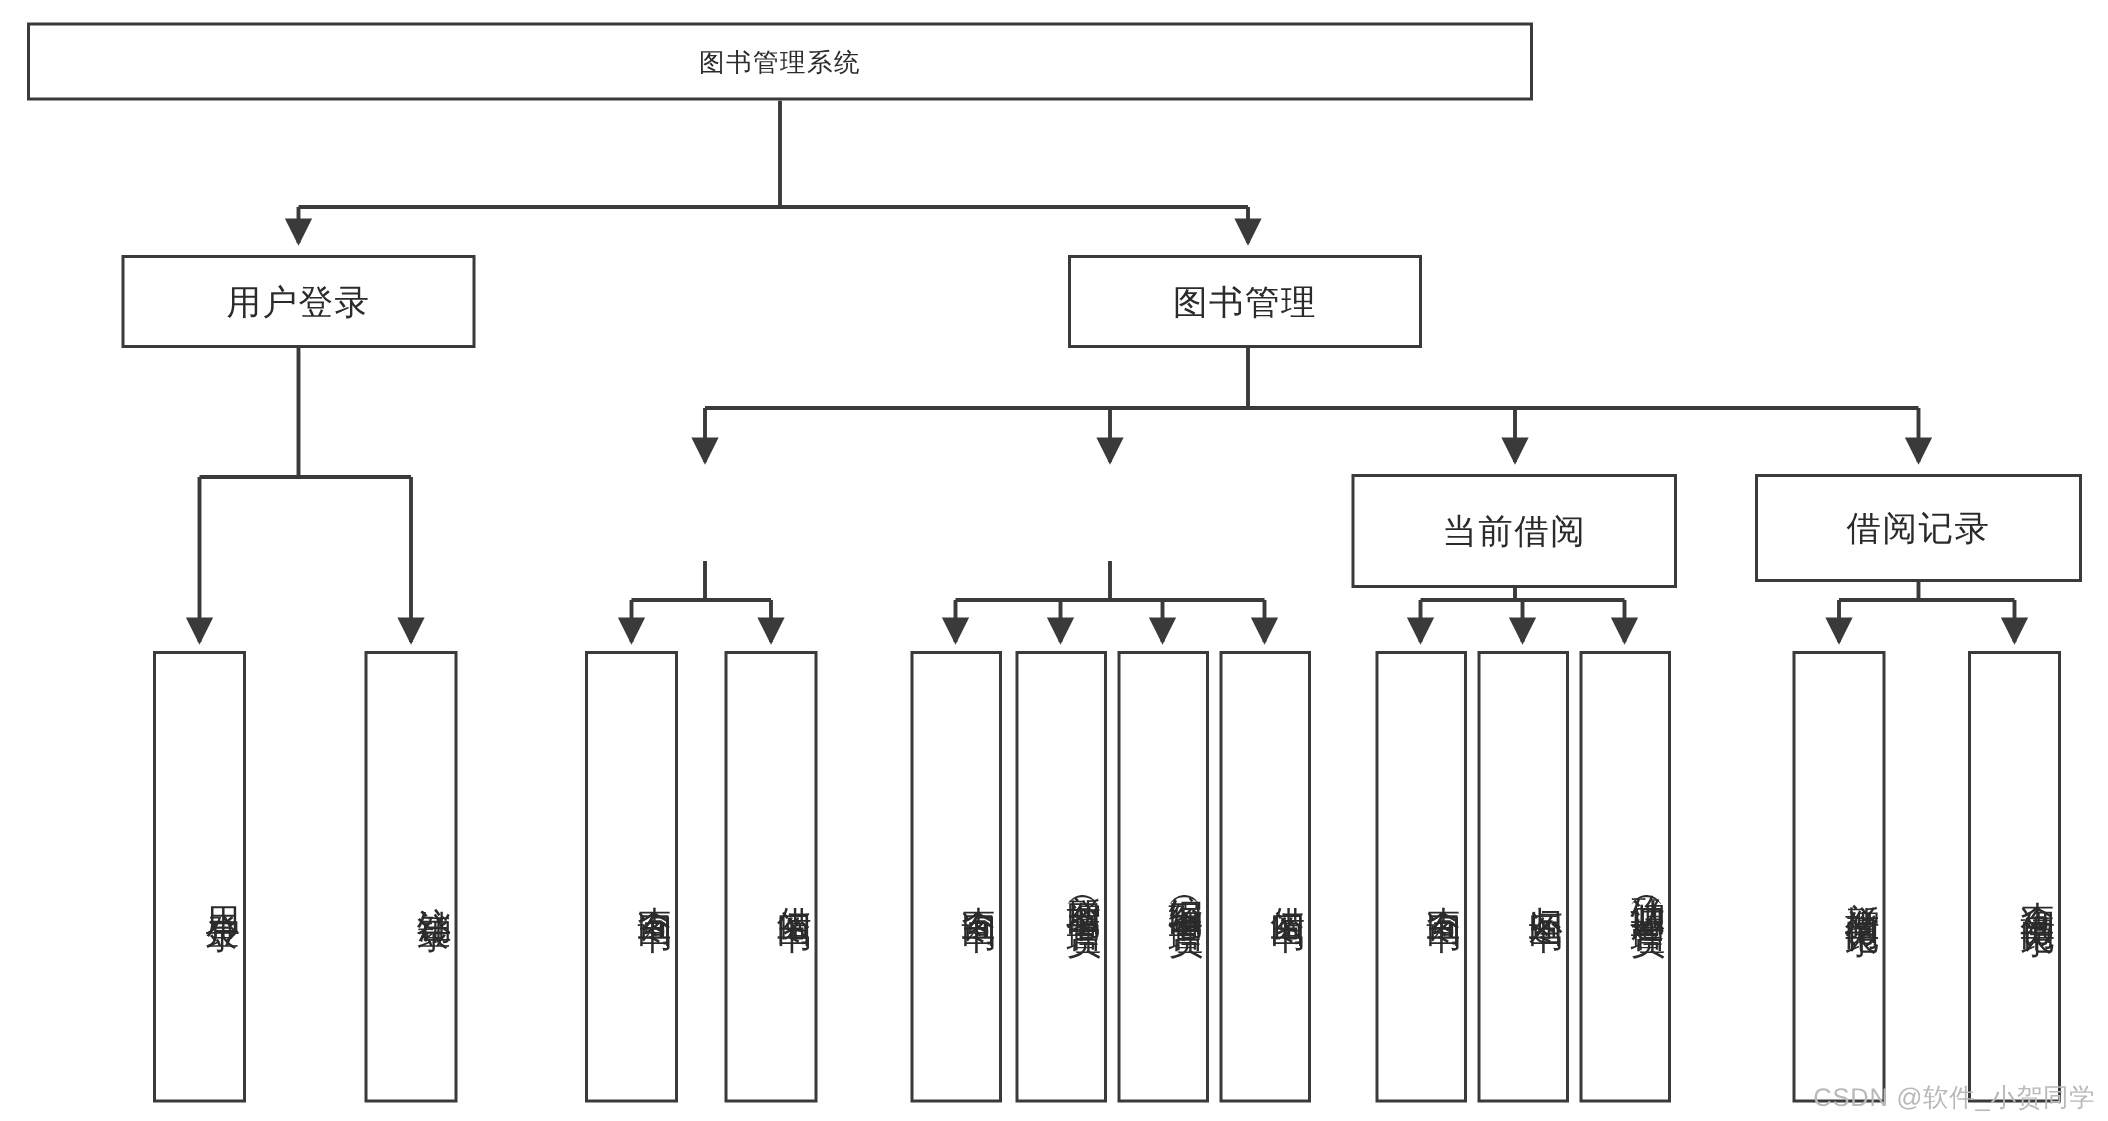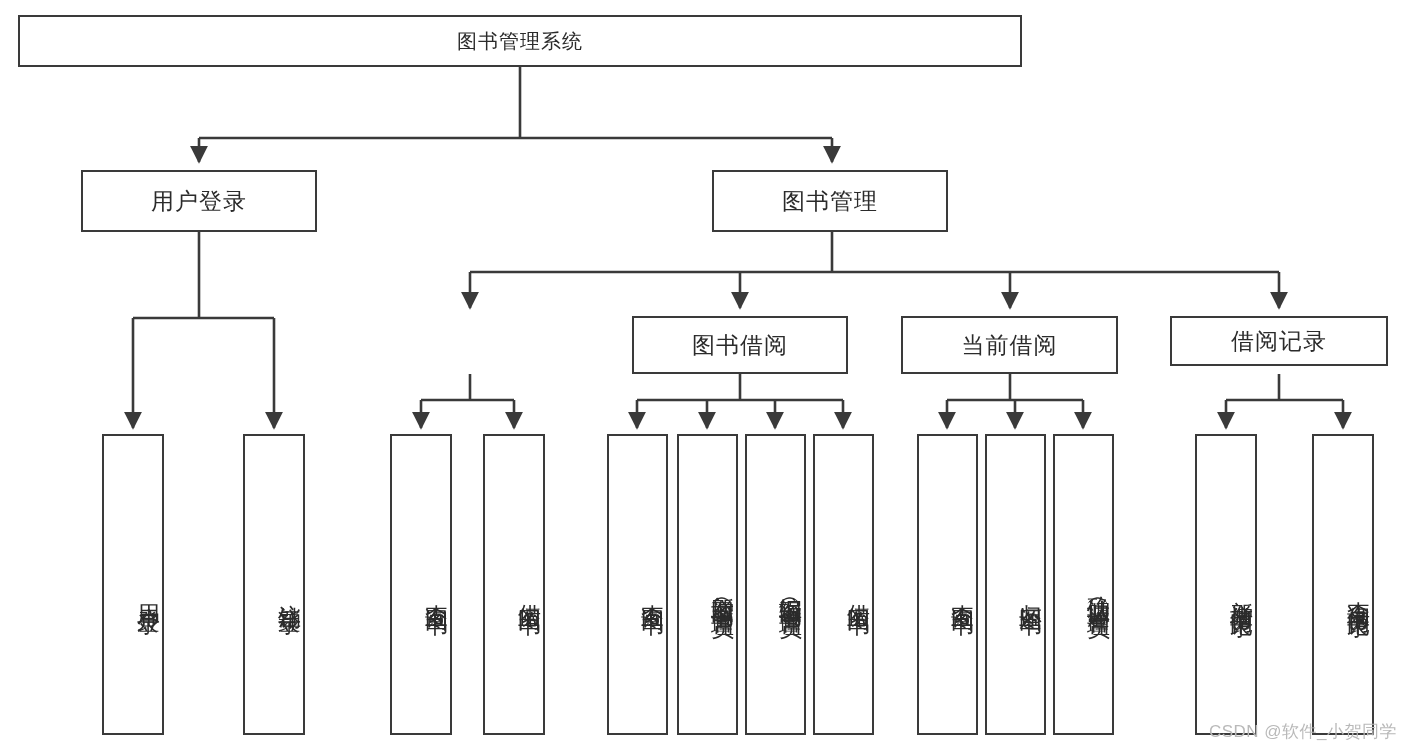--- a/index.html
+++ b/index.html
@@ -19,21 +19,21 @@
     border:2px solid #3a3a3a;
     display:flex;
     align-items:center;
     justify-content:center;
     color:#2b2b2b;
   }
   .node.horiz{
     font-size:23px;
     letter-spacing:1px;
   }
-  .node.root{font-size:20px;}
+  .node.root{font-size:17px;}
   .node.leaf{
     writing-mode:vertical-rl;
     text-orientation:upright;
     font-size:23px;
     line-height:1.18;
     letter-spacing:3px;
     align-items:flex-start;
     justify-content:center;
     padding-top:14px;
   }
@@ -113,27 +113,24 @@
     <span>图书管理系统</span>
   </div>
 
   <div class="node horiz" style="left:81px;top:170px;width:236px;height:62px;">
     <span>用户登录</span>
   </div>
   <div class="node horiz" style="left:712px;top:170px;width:236px;height:62px;align-items:center;">
     <span>图书管理</span>
   </div>
 
-  <div class="node horiz" style="left:632px;top:316px;width:216px;height:58px;">
-    <span>图书借阅</span>
-  </div>
-  <div class="node horiz" style="left:901px;top:316px;width:217px;height:58px;">
+  <div class="node horiz" style="left:901px;top:316px;width:217px;height:76px;">
     <span>当前借阅</span>
   </div>
-  <div class="node horiz" style="left:1170px;top:316px;width:218px;height:50px;">
+  <div class="node horiz" style="left:1170px;top:316px;width:218px;height:72px;">
     <span>借阅记录</span>
   </div>
 
   <div class="node leaf" style="left:102px;top:434px;width:62px;height:301px;">
     <span class="vtext">用户登录</span>
   </div>
   <div class="node leaf" style="left:243px;top:434px;width:62px;height:301px;">
     <span class="vtext">注销登录</span>
   </div>
 

